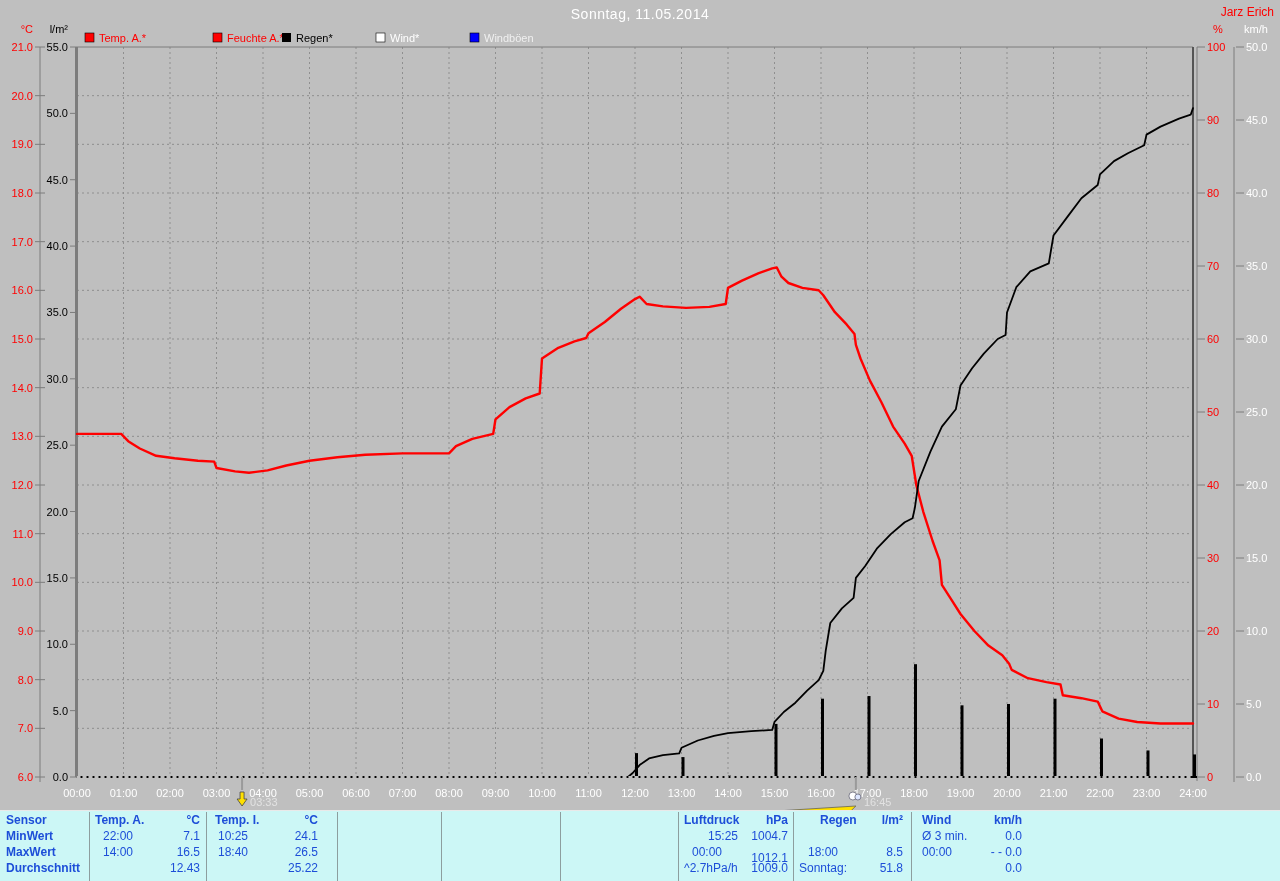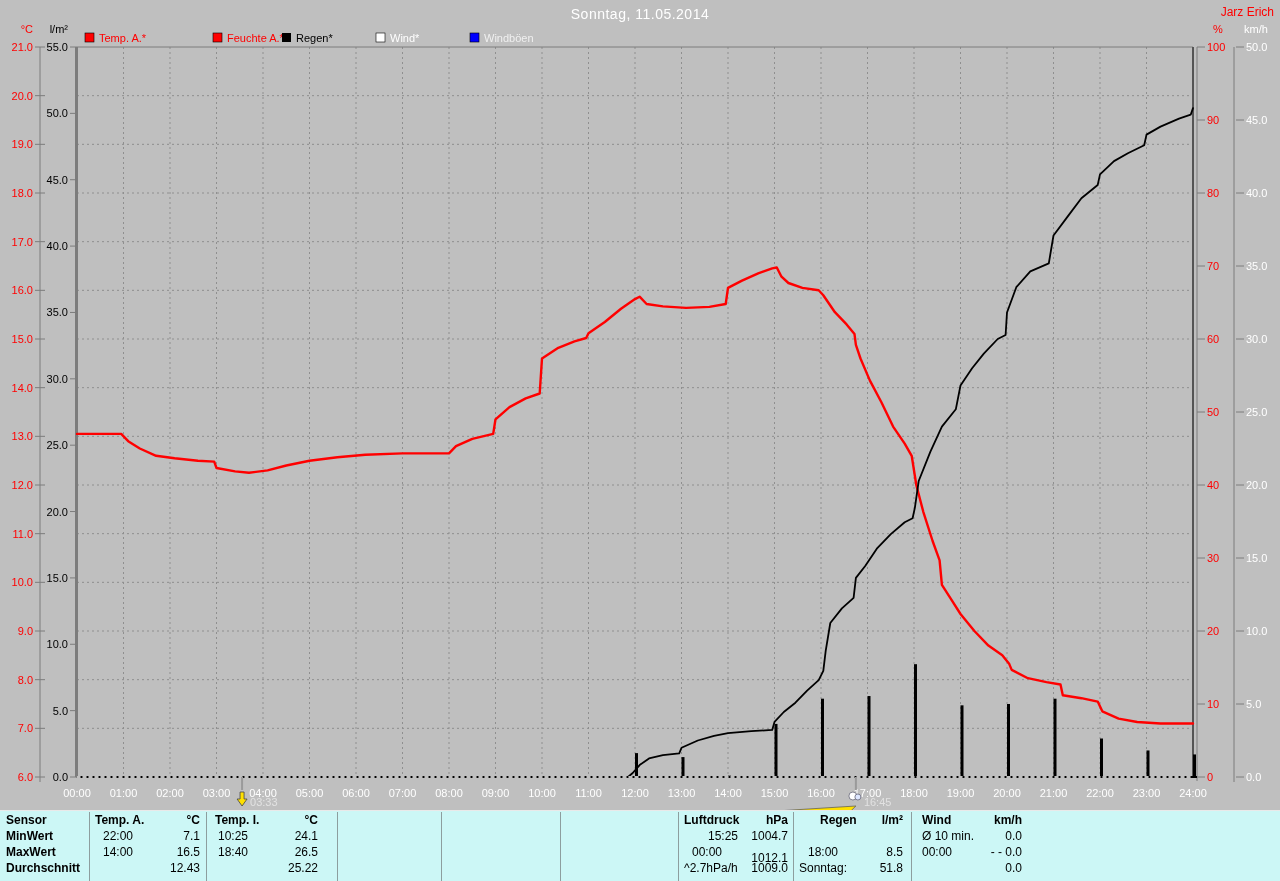--- a/index.html
+++ b/index.html
@@ -1,21 +1,21 @@
 <!DOCTYPE html>
 <html><head>
 <meta charset="utf-8">
 <style>
   html,body{margin:0;padding:0;background:#bfbfbf;width:1280px;height:881px;overflow:hidden;}
   body{font-family:"Liberation Sans","DejaVu Sans",sans-serif;position:relative;}
   #title{position:absolute;top:6px;left:0;width:1280px;text-align:center;color:#ffffff;font-size:14px;letter-spacing:0.5px;}
   #station{position:absolute;top:5px;right:6px;color:#ff0000;font-size:12px;}
   #chart{position:absolute;top:0;left:0;}
   #stats{position:absolute;left:0;top:810px;width:1280px;height:71px;background:#ccf7f6;border-top:1px solid #e9e9e9;}
-  #stats .cell{position:absolute;font-size:12px;color:#000000;white-space:nowrap;line-height:15px;}
+  #stats .cell{position:absolute;font-size:12px;color:#1d4ed8;white-space:nowrap;line-height:15px;}
   #stats .b{font-weight:bold;}
   #stats .r{text-align:right;}
   #stats .div{position:absolute;top:1px;bottom:1px;width:1px;background:#8d9e9e;}
 </style>
 </head>
 <body>
 
 <div id="title">Sonntag, 11.05.2014</div>
 <div id="station">Jarz Erich</div>
 
@@ -265,18 +265,18 @@
     <div class="cell " style="left: 684px; top: 50px;">^2.7hPa/h</div>
     <div class="cell r" style="left: 718px; top: 50px; width: 70px;">1009.0</div>
     <div class="cell b" style="left: 799px; top: 2px; padding-left: 21px;">Regen</div>
     <div class="cell b r" style="left: 843px; top: 2px; width: 60px;">l/m²</div>
     <div class="cell " style="left: 808px; top: 34px;">18:00</div>
     <div class="cell r" style="left: 833px; top: 34px; width: 70px;">8.5</div>
     <div class="cell " style="left: 799px; top: 50px;">Sonntag:</div>
     <div class="cell r" style="left: 833px; top: 50px; width: 70px;">51.8</div>
     <div class="cell b" style="left: 922px; top: 2px;">Wind</div>
     <div class="cell b r" style="left: 962px; top: 2px; width: 60px;">km/h</div>
-    <div class="cell " style="left: 922px; top: 18px;">Ø 10 min.</div>
+    <div class="cell " style="left: 922px; top: 18px;">Ø 3 min.</div>
     <div class="cell r" style="left: 952px; top: 18px; width: 70px;">0.0</div>
     <div class="cell " style="left: 922px; top: 34px;">00:00</div>
     <div class="cell r" style="left: 952px; top: 34px; width: 70px;">- - 0.0</div>
     <div class="cell r" style="left: 952px; top: 50px; width: 70px;">0.0</div>
   </div>
 
 </body></html>

